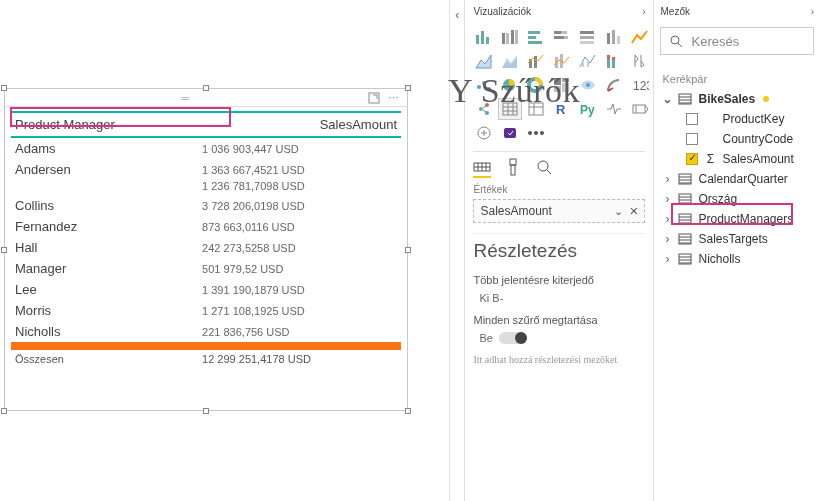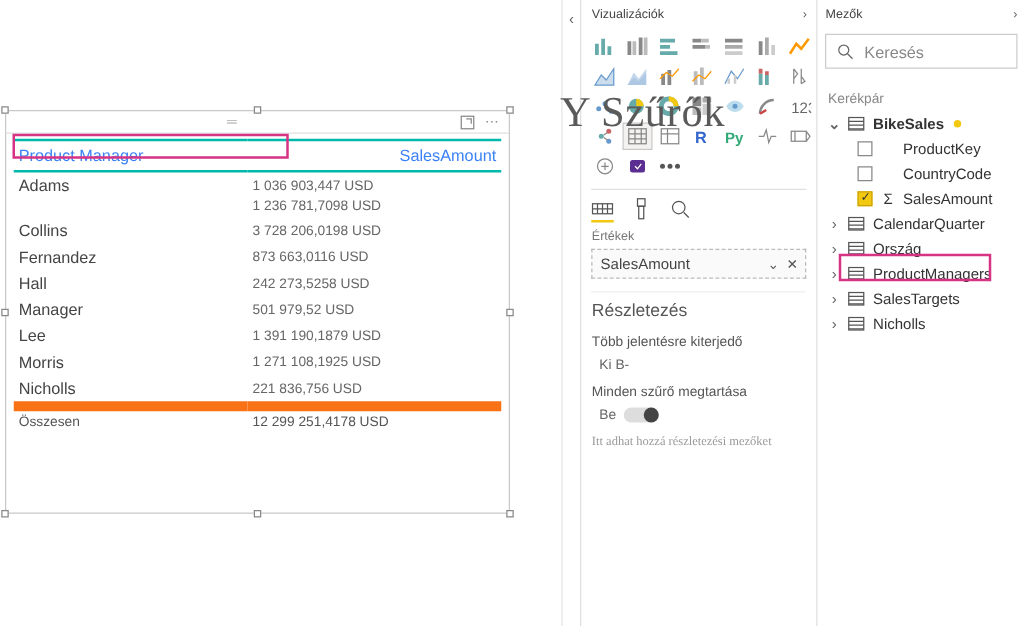--- a/index.html
+++ b/index.html
@@ -61,21 +61,21 @@
   .tbl {
     padding: 4px 6px 0 6px;
   }
   .tbl table {
     border-collapse: collapse;
     width: 100%;
     font-size: 13px;
   }
   .tbl th {
     text-align: left;
-    color: #3b82f6;
+    color: #404040;
     font-weight: 400;
     border-top: 2px solid #01b8aa;
     border-bottom: 2px solid #01b8aa;
     padding: 4px 4px;
   }
   .tbl th.right { text-align: right; }
   .tbl td {
     padding: 3px 4px;
     color: #444;
   }
@@ -174,21 +174,21 @@
     display:flex;
     align-items:center;
     justify-content:space-between;
     padding:0 6px;
     font-size:12px;
     color:#444;
     margin-bottom:10px;
   }
   .field-well .xs { display:flex; gap:6px; color:#555; font-size:11px; }
   .sub-section {
-    font-size:14px;
+    font-size:19px;
     color:#555;
     padding:6px 0 8px 0;
     border-top:1px solid #eee;
     margin-top:2px;
   }
   .small-label { font-size:11px; color:#555; padding:4px 0; }
   .toggle {
     display:flex; align-items:center; gap:6px;
     font-size:11px; color:#666;
     padding:2px 0 6px 6px;
@@ -293,20 +293,24 @@
               <th>Product Manager</th>
               <th class="right">SalesAmount</th>
             </tr>
           </thead>
           <tbody id="tbody">
               <tr>
                 <td class="name">Adams</td>
                 <td class="val">1 036 903,447 USD</td>
               </tr>
               <tr>
+                <td class="name">Andersen</td>
+                <td class="val">1 363 667,4521 USD</td>
+              </tr>
+              <tr>
                 <td></td>
                 <td class="val sublabel">1 236 781,7098 USD</td>
               </tr>
               <tr>
                 <td class="name">Collins</td>
                 <td class="val">3 728 206,0198 USD</td>
               </tr>
               <tr>
                 <td class="name">Fernandez</td>
                 <td class="val">873 663,0116 USD</td>

